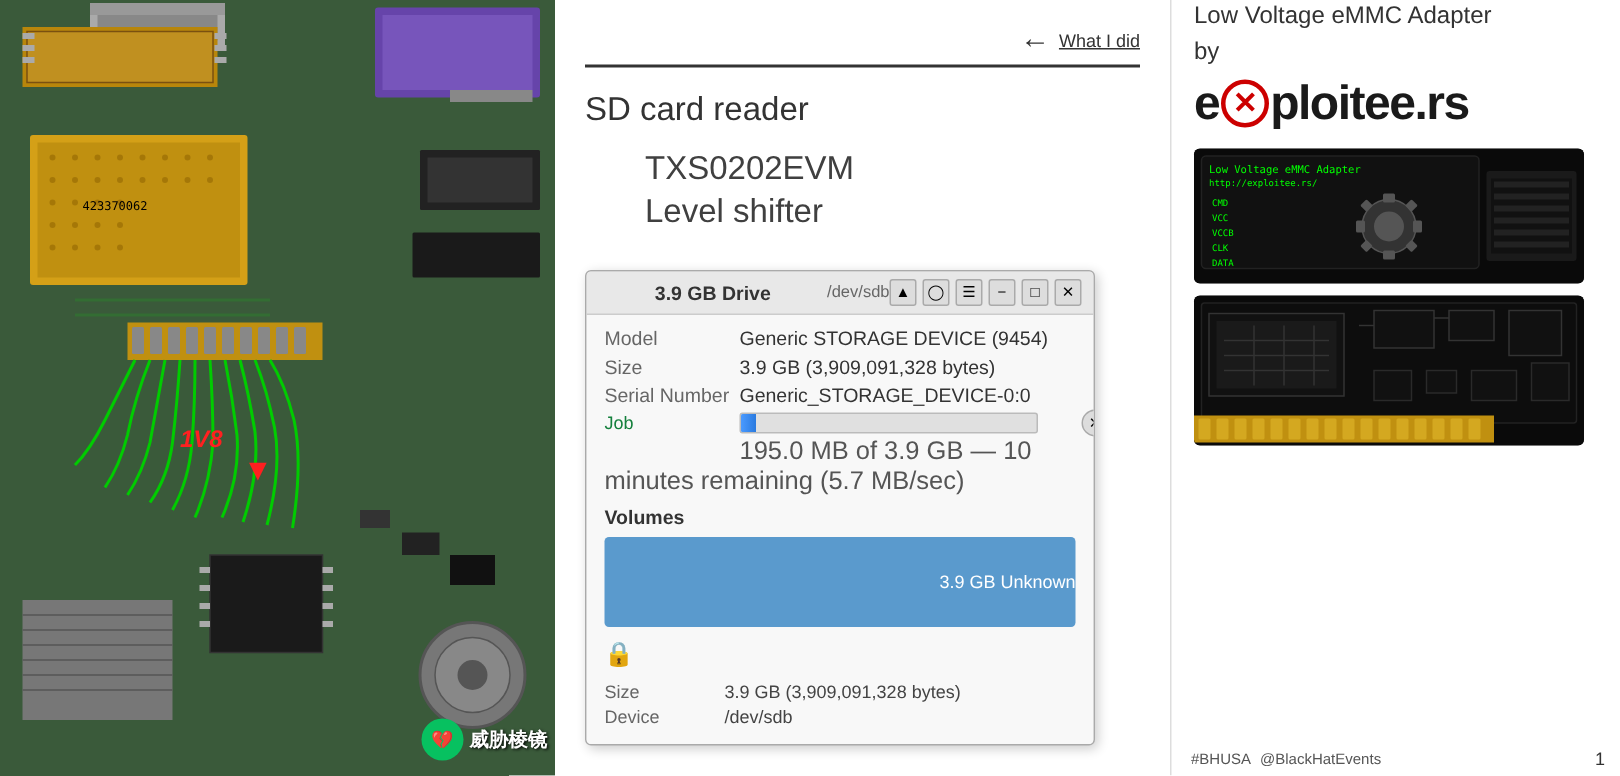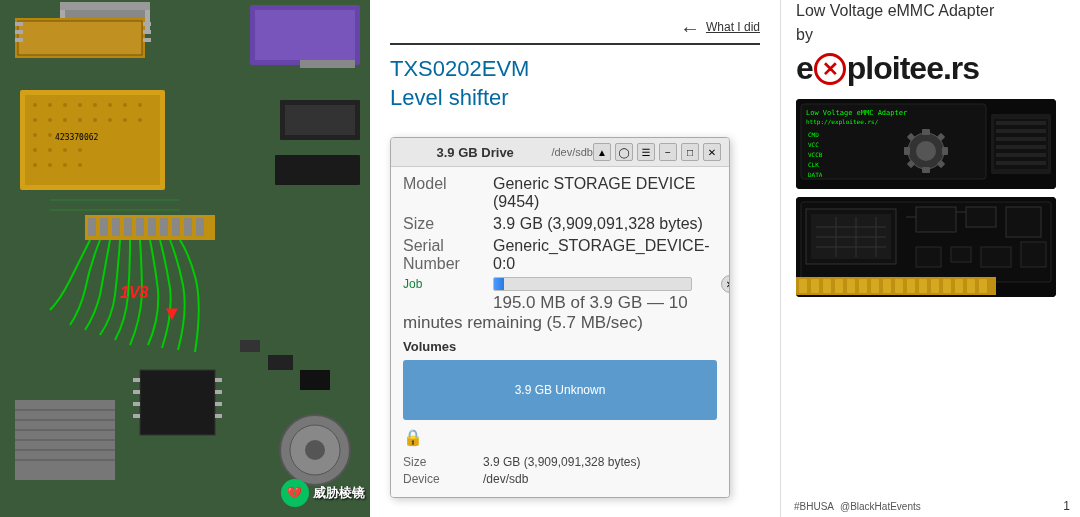--- a/index.html
+++ b/index.html
@@ -86,22 +86,23 @@
 
     .sd-card-text {
       font-size: 22px;
       color: #333;
       margin-bottom: 12px;
       margin-top: 5px;
     }
 
     .txs-text {
       font-size: 22px;
-      color: #0369a1;
+      color: #404040;
       line-height: 1.3;
+      margin-left: 40px;
     }
 
     
     .disk-dialog {
       border: 1px solid #aaa;
       border-radius: 4px;
       overflow: hidden;
       width: 340px;
       background: #f0f0f0;
       box-shadow: 2px 2px 8px rgba(0,0,0,0.2);
@@ -151,21 +152,21 @@
     }
 
     .dialog-body {
       padding: 8px 12px;
       background: #f8f8f8;
     }
 
     .info-row {
       display: flex;
       margin-bottom: 4px;
-      font-size: 16px;
+      font-size: 13px;
     }
 
     .info-label {
       color: #666;
       width: 90px;
       flex-shrink: 0;
     }
 
     .info-value {
       color: #333;
@@ -207,21 +208,21 @@
       color: #333;
       margin-bottom: 6px;
     }
 
     .volume-block {
       background: #5a9acd;
       border-radius: 3px;
       height: 60px;
       display: flex;
       align-items: center;
-      justify-content: center;
+      justify-content: flex-end;
       margin-bottom: 8px;
     }
 
     .volume-text {
       color: #fff;
       font-size: 12px;
     }
 
     .lock-icon-row {
       display: flex;
@@ -511,20 +512,21 @@
 <div class="middle-section">
 
   <div class="what-did-arrow-row">
     <span style="font-size:20px;margin-right:6px;">←</span>
     <span style="font-size:12px;color:#333;text-decoration:underline;">What I did</span>
   </div>
 
   <div style="border-top:2px solid #333;margin-bottom:10px;"></div>
 
   <div class="middle-labels">
+    <div class="sd-card-text">SD card reader</div>
     <div class="txs-text">
       <span>TXS0202EVM</span><br>
       <span>Level shifter</span>
     </div>
   </div>
 
   <div class="disk-dialog">
 
     <div class="dialog-titlebar">
       <div style="display:flex;flex-direction:row;align-items:center;flex:1;">

